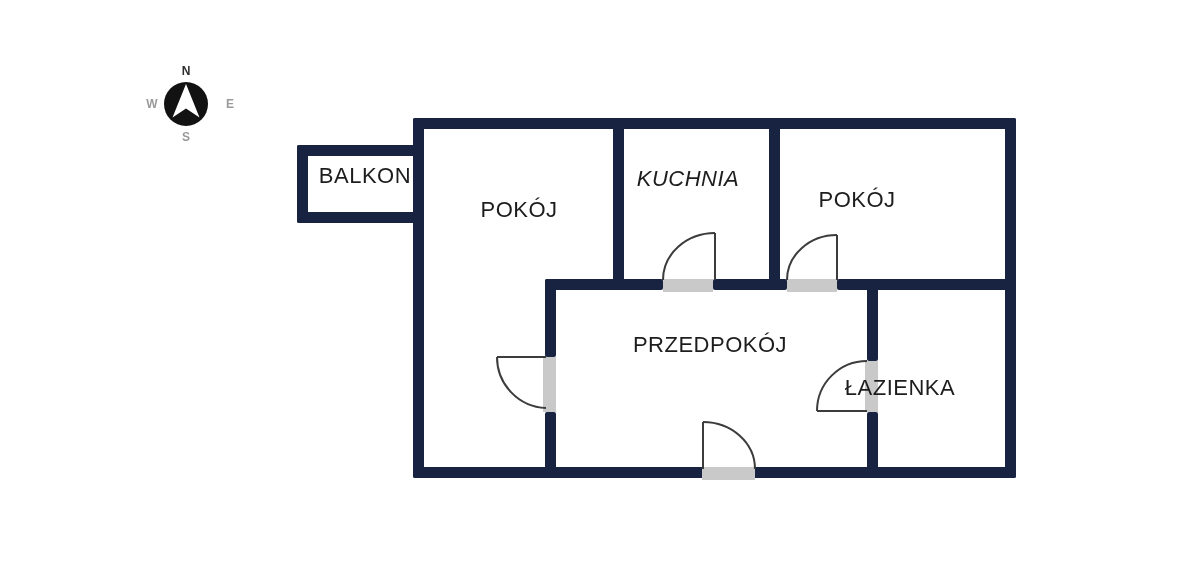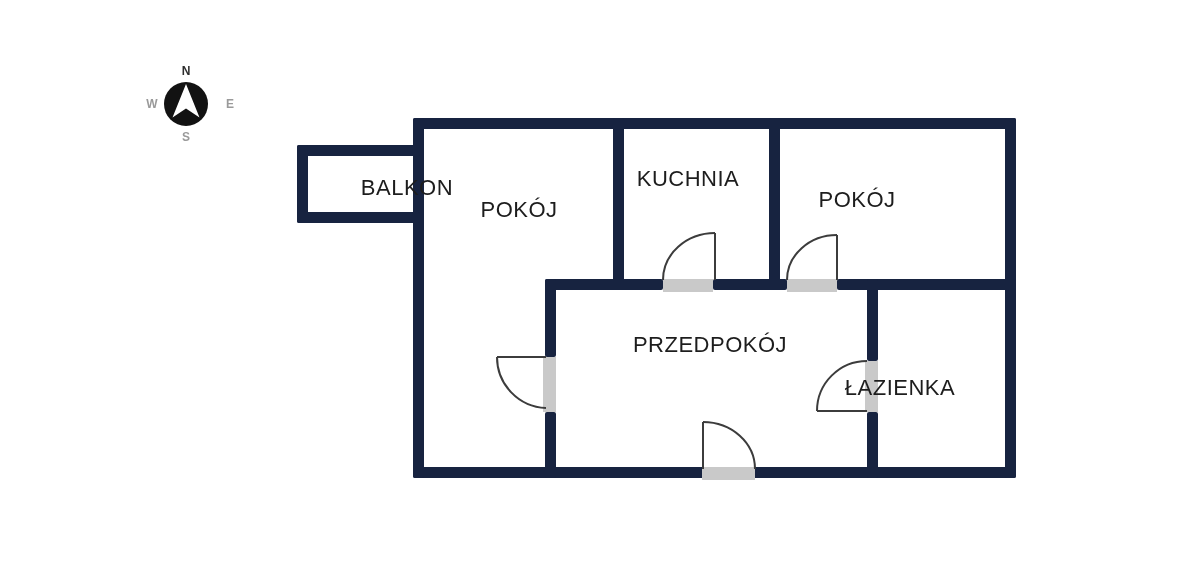--- a/index.html
+++ b/index.html
@@ -79,20 +79,20 @@
       <circle cx="186" cy="104" r="22" fill="var(--compass-circle,#121212)"></circle>
       <polygon points="186,84 199.5,117.5 186,108.5 172.5,117.5" fill="var(--compass-arrow,#ffffff)"></polygon>
     </g>
   </svg>
 
   <div class="compass-letter north" style="left:186px;top:71px;">N</div>
   <div class="compass-letter" style="left:230px;top:104px;">E</div>
   <div class="compass-letter" style="left:186px;top:137px;">S</div>
   <div class="compass-letter" style="left:152px;top:104px;">W</div>
 
-  <div class="room-label" style="left:365px;top:188px;margin-left:42px;">BALKON</div>
+  <div class="room-label" style="left:365px;top:176px;">BALKON</div>
   <div class="room-label" style="left:519px;top:210px;">POKÓJ</div>
-  <div class="room-label" style="left:688px;top:179px;">KUCHNIA</div>
+  <div class="room-label" style="left:688px;top:179px;font-style:italic;">KUCHNIA</div>
   <div class="room-label" style="left:857px;top:200px;">POKÓJ</div>
   <div class="room-label" style="left:710px;top:345px;">PRZEDPOKÓJ</div>
   <div class="room-label" style="left:900px;top:388px;">ŁAZIENKA</div>
 
 </div>
 
 </body></html>

